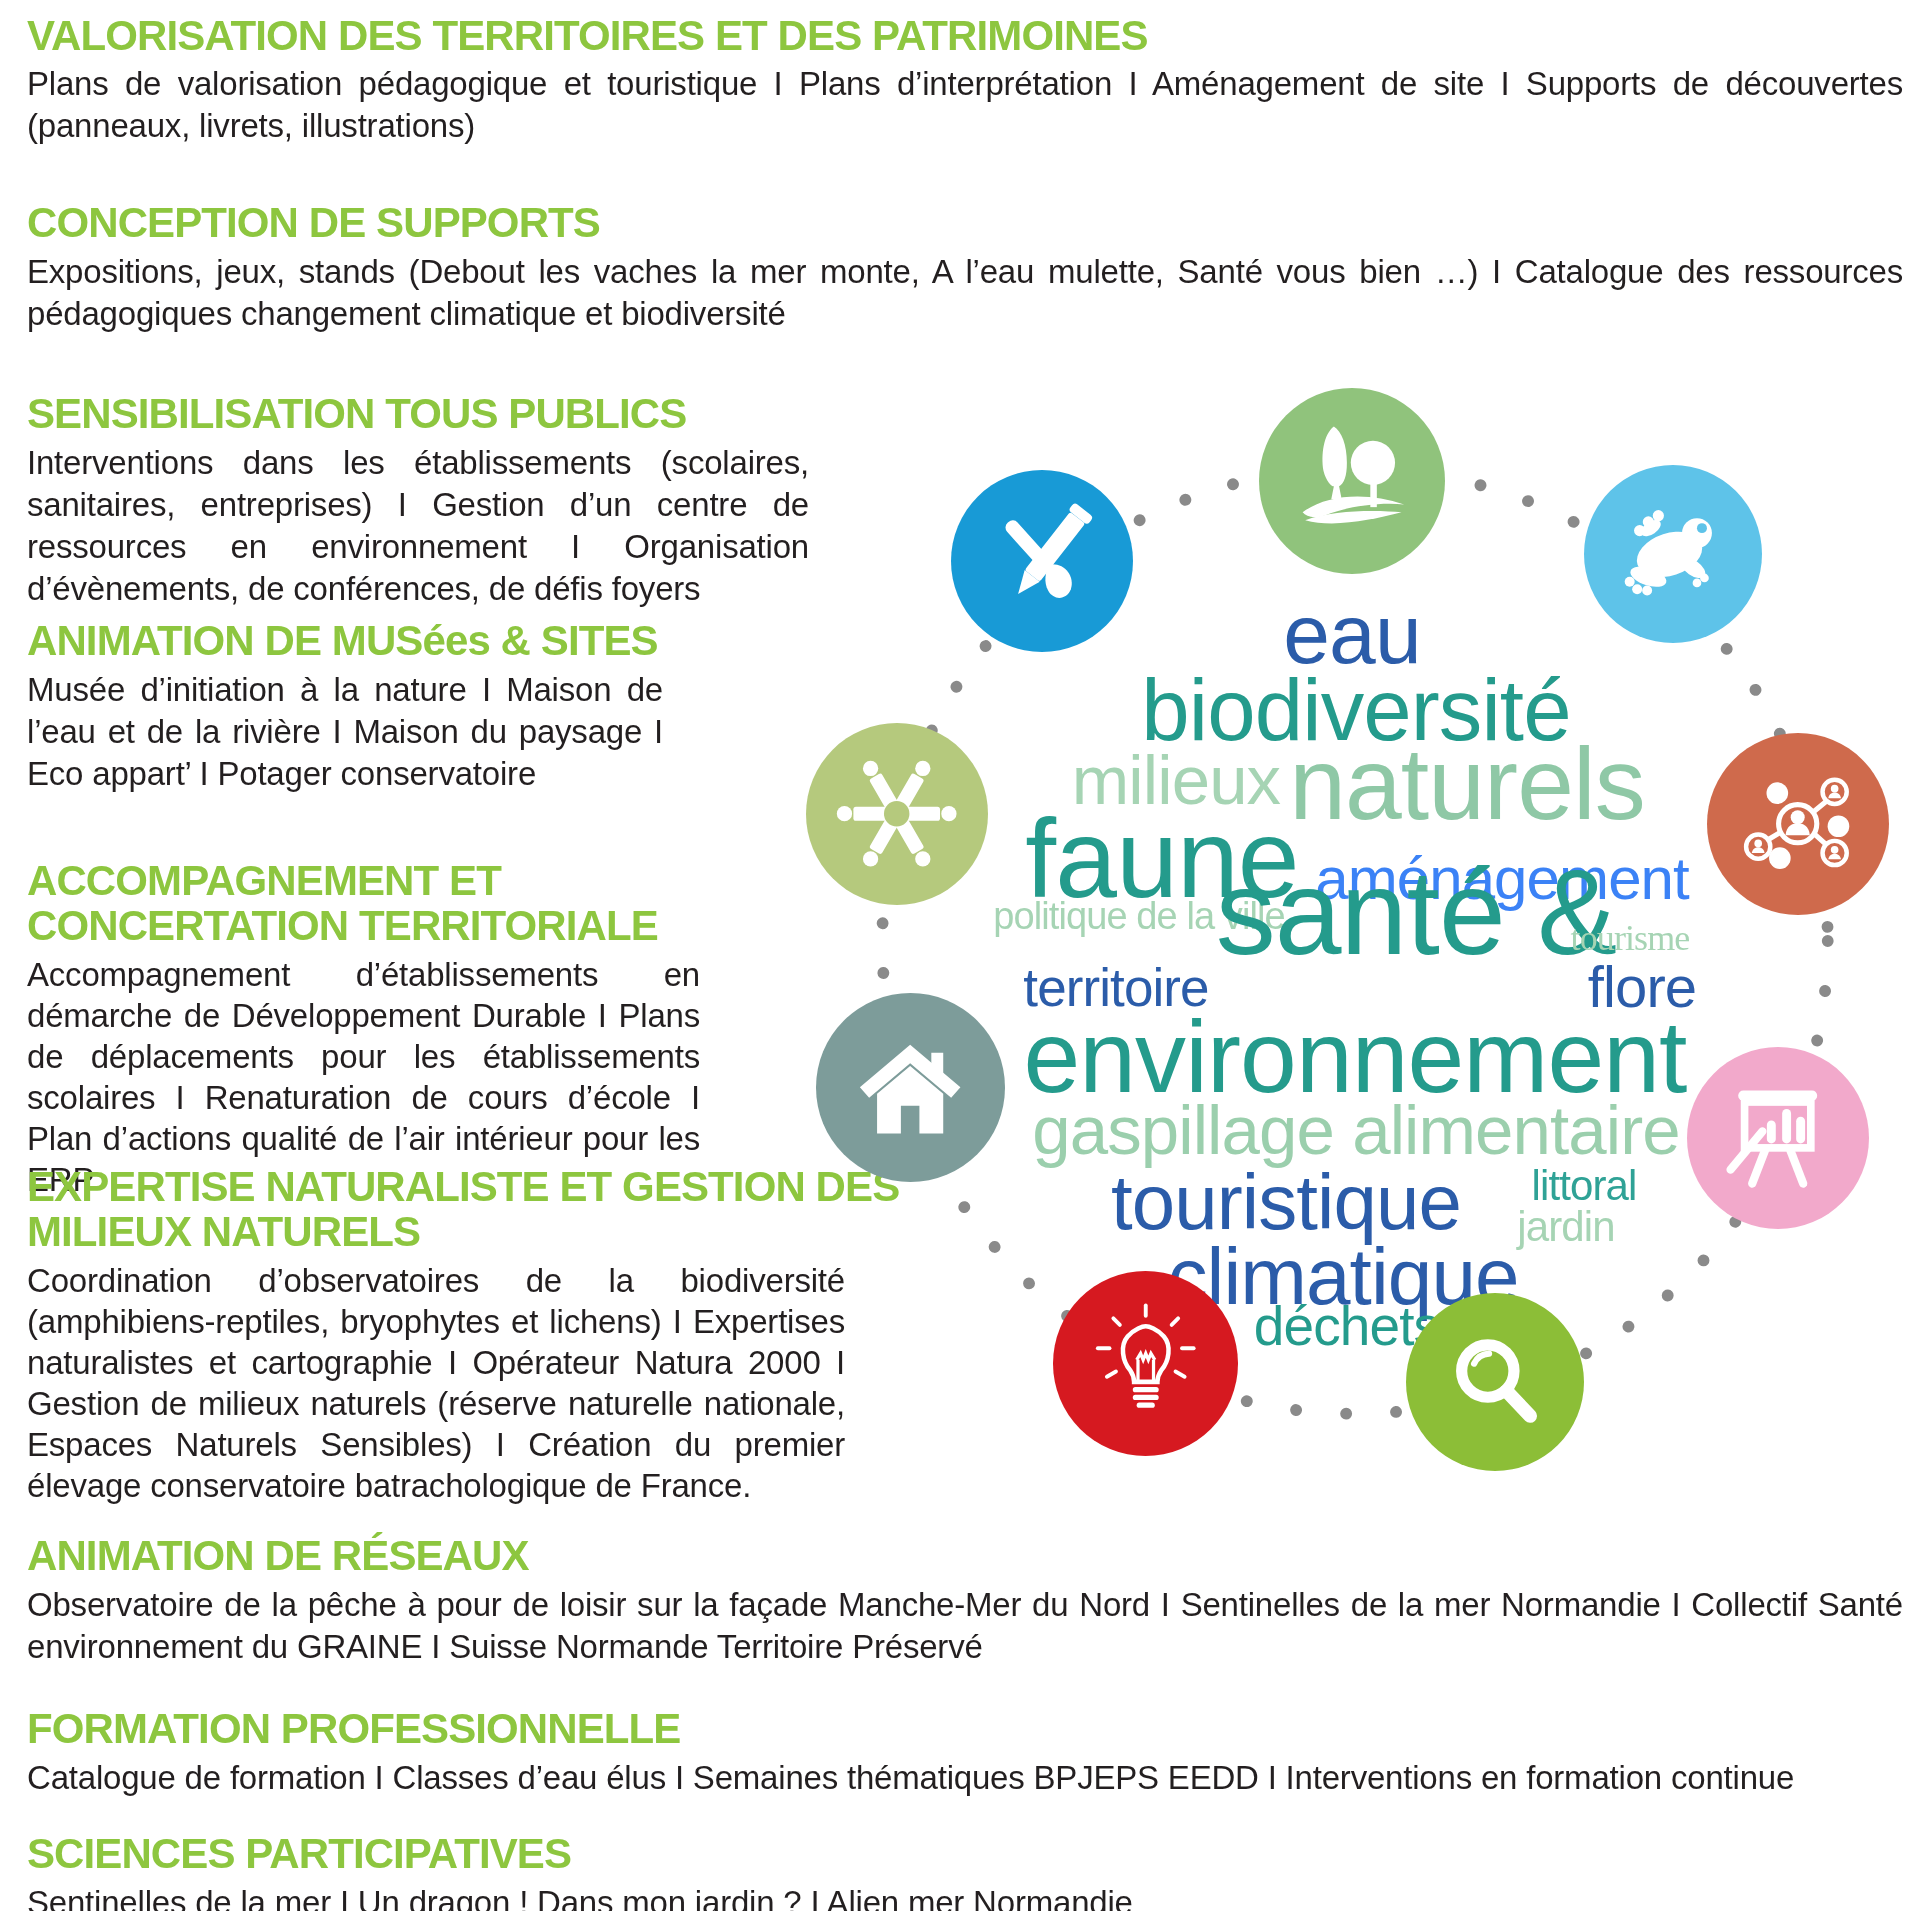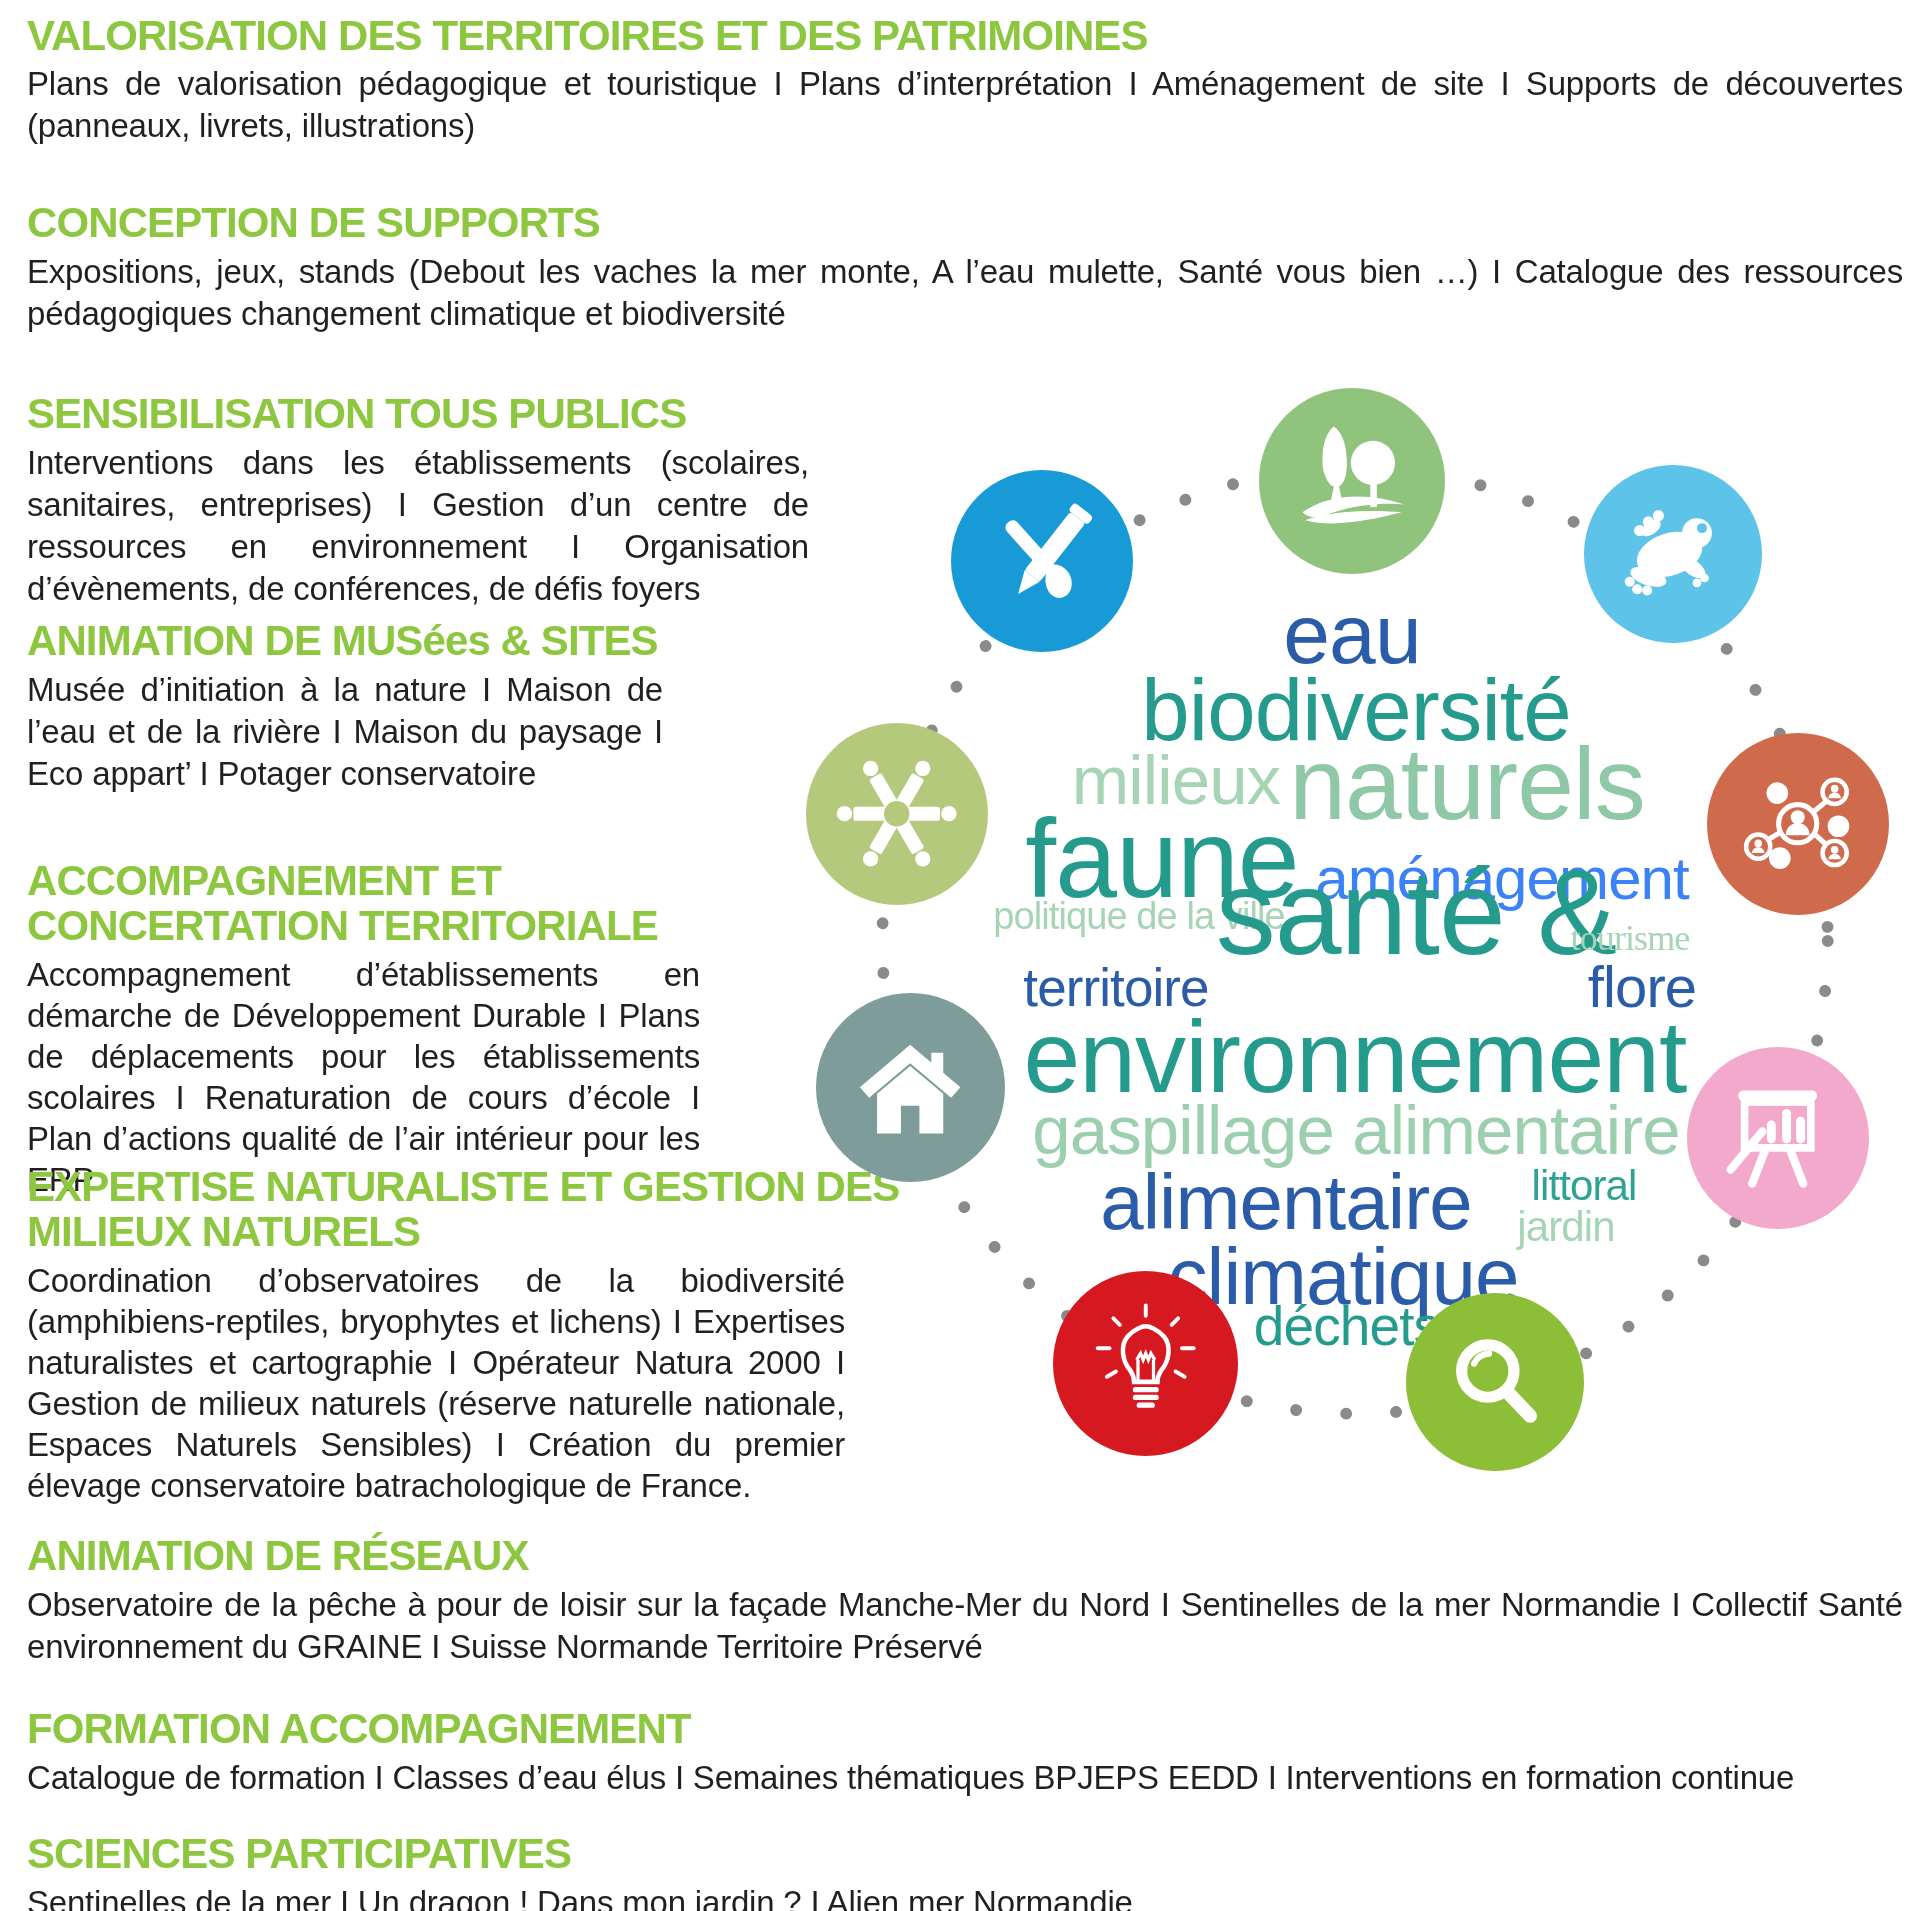--- a/index.html
+++ b/index.html
@@ -82,21 +82,21 @@
   </div>
   <div class="section s6">
     <h2>EXPERTISE NATURALISTE ET GESTION DES MILIEUX NATURELS</h2>
     <p>Coordination d’observatoires de la biodiversité (amphibiens-reptiles, bryophytes et lichens) I Expertises naturalistes et cartographie I Opérateur Natura 2000 I Gestion de milieux naturels (réserve naturelle nationale, Espaces Naturels Sensibles) I Création du premier élevage conservatoire batrachologique de France.</p>
   </div>
   <div class="section s7">
     <h2>ANIMATION DE RÉSEAUX</h2>
     <p>Observatoire de la pêche à pour de loisir sur la façade Manche-Mer du Nord I Sentinelles de la mer Normandie I Collectif Santé environnement du GRAINE I Suisse Normande Territoire Préservé</p>
   </div>
   <div class="section s8">
-    <h2>FORMATION ACCOMPAGNEMENT</h2>
+    <h2>FORMATION PROFESSIONNELLE</h2>
     <p>Catalogue de formation I Classes d’eau élus I Semaines thématiques BPJEPS EEDD I Interventions en formation continue</p>
   </div>
   <div class="section s9">
     <h2>SCIENCES PARTICIPATIVES</h2>
     <p>Sentinelles de la mer I Un dragon ! Dans mon jardin ? I Alien mer Normandie</p>
   </div>
 
   <svg class="ring" width="1000" height="1000" viewBox="0 0 1100 1100">
     <circle cx="550" cy="550" r="520" fill="none" stroke="#8a8a8a" stroke-width="13" stroke-linecap="round" stroke-dasharray="0.1 55"></circle>
   </svg>
@@ -108,21 +108,21 @@
       <span class="cloud-word" style="left: 1467px; top: 784px; font-size: 102px; color: rgb(143, 200, 166);">naturels</span>
       <span class="cloud-word" style="left: 1162px; top: 859px; font-size: 111px; color: rgb(36, 155, 140);">faune</span>
       <span class="cloud-word" style="left: 1502px; top: 879px; font-size: 60px; color: #3b82f6;">aménagement</span>
       <span class="cloud-word" style="left: 1139px; top: 916px; font-size: 38px; color: rgb(166, 212, 180);">politique de la ville</span>
       <span class="cloud-word" style="left: 1416px; top: 912px; font-size: 120px; color: rgb(36, 155, 140);">santé &amp;</span>
       <span class="cloud-word" style="left: 1630px; top: 938px; font-size: 36px; color: rgb(166, 212, 180); font-family: Liberation Serif, serif;">tourisme</span>
       <span class="cloud-word" style="left: 1642px; top: 987px; font-size: 58px; color: rgb(43, 92, 169);">flore</span>
       <span class="cloud-word" style="left: 1116px; top: 987px; font-size: 53px; color: rgb(43, 92, 169);">territoire</span>
       <span class="cloud-word" style="left: 1355px; top: 1057px; font-size: 102px; color: rgb(36, 155, 140);">environnement</span>
       <span class="cloud-word" style="left: 1356px; top: 1130px; font-size: 69px; color: rgb(155, 207, 173);">gaspillage alimentaire</span>
-      <span class="cloud-word" style="left: 1286px; top: 1202px; font-size: 78px; color: rgb(43, 92, 169);">alimentaire</span>
+      <span class="cloud-word" style="left: 1286px; top: 1202px; font-size: 78px; color: rgb(43, 92, 169);">touristique</span>
       <span class="cloud-word" style="left: 1584px; top: 1186px; font-size: 42px; color: rgb(47, 162, 150);">littoral</span>
       <span class="cloud-word" style="left: 1566px; top: 1227px; font-size: 42px; color: rgb(166, 212, 180);">jardin</span>
       <span class="cloud-word" style="left: 1343px; top: 1277px; font-size: 80px; color: rgb(43, 92, 169);">climatique</span>
       <span class="cloud-word" style="left: 1347px; top: 1326px; font-size: 55px; color: rgb(36, 155, 140);">déchets</span>
     </div>
 
   <div id="badges">
       <div class="badge" style="left: 951px; top: 470px; width: 182px; height: 182px; background: rgb(24, 154, 214); color: rgb(24, 154, 214);">
         <svg viewBox="0 0 100 100">
           <use href="#icon-pencil-brush"></use>

